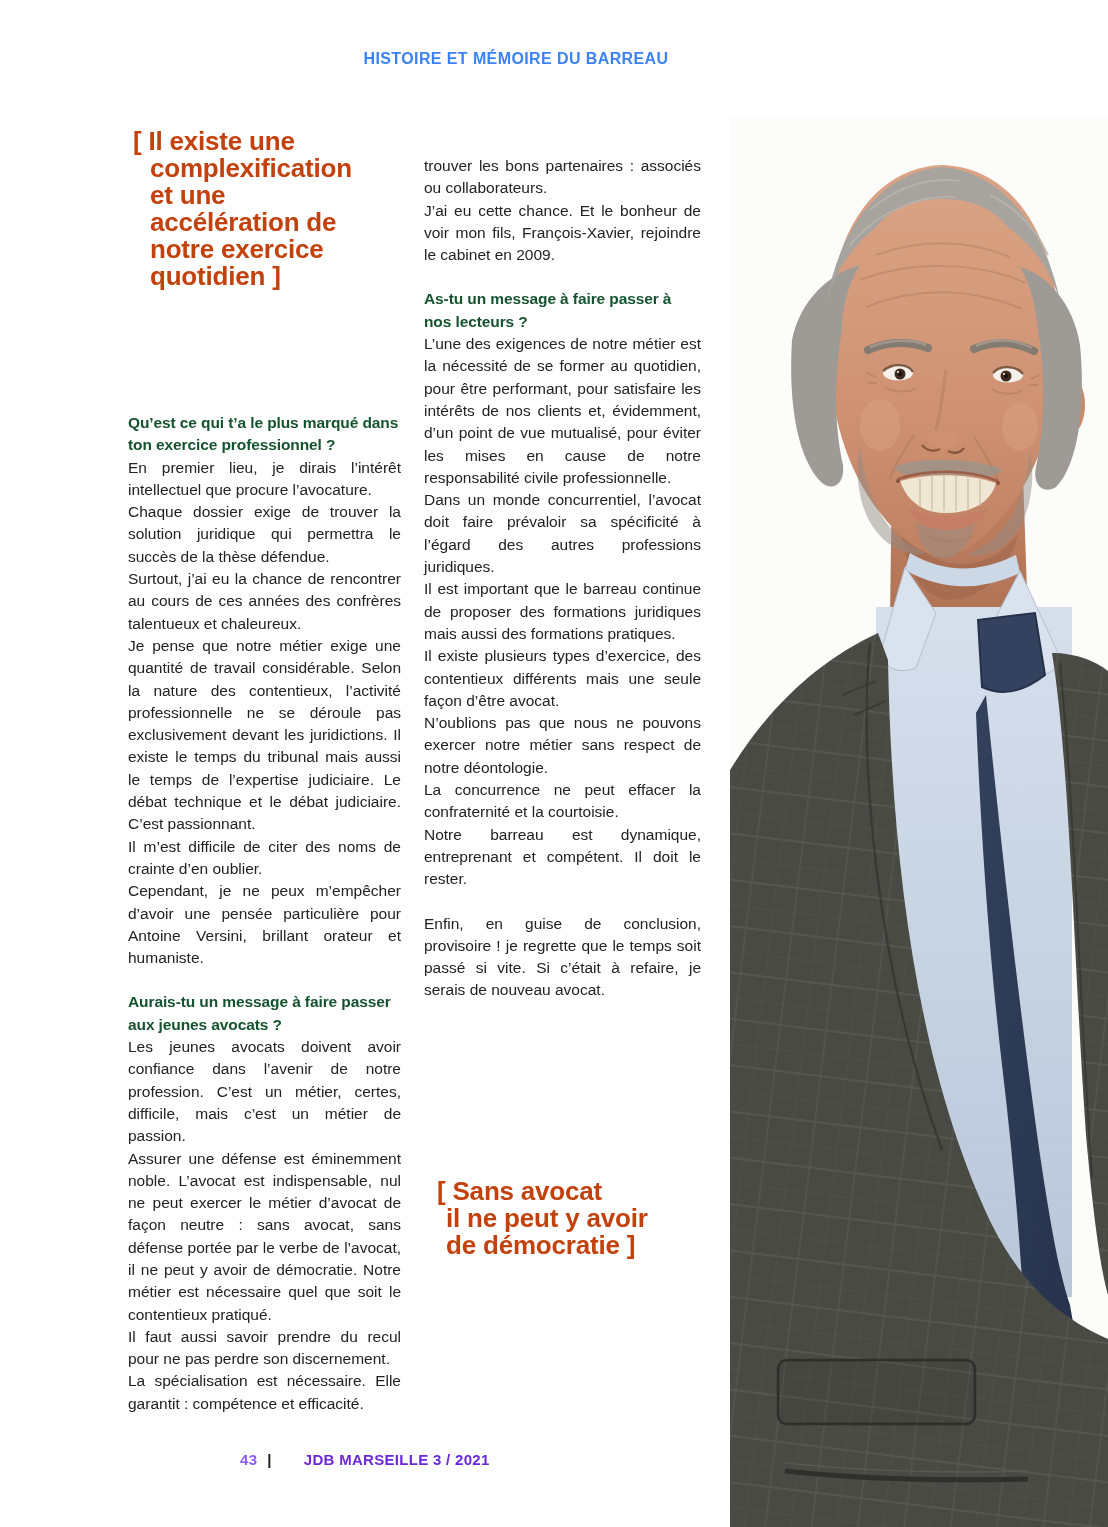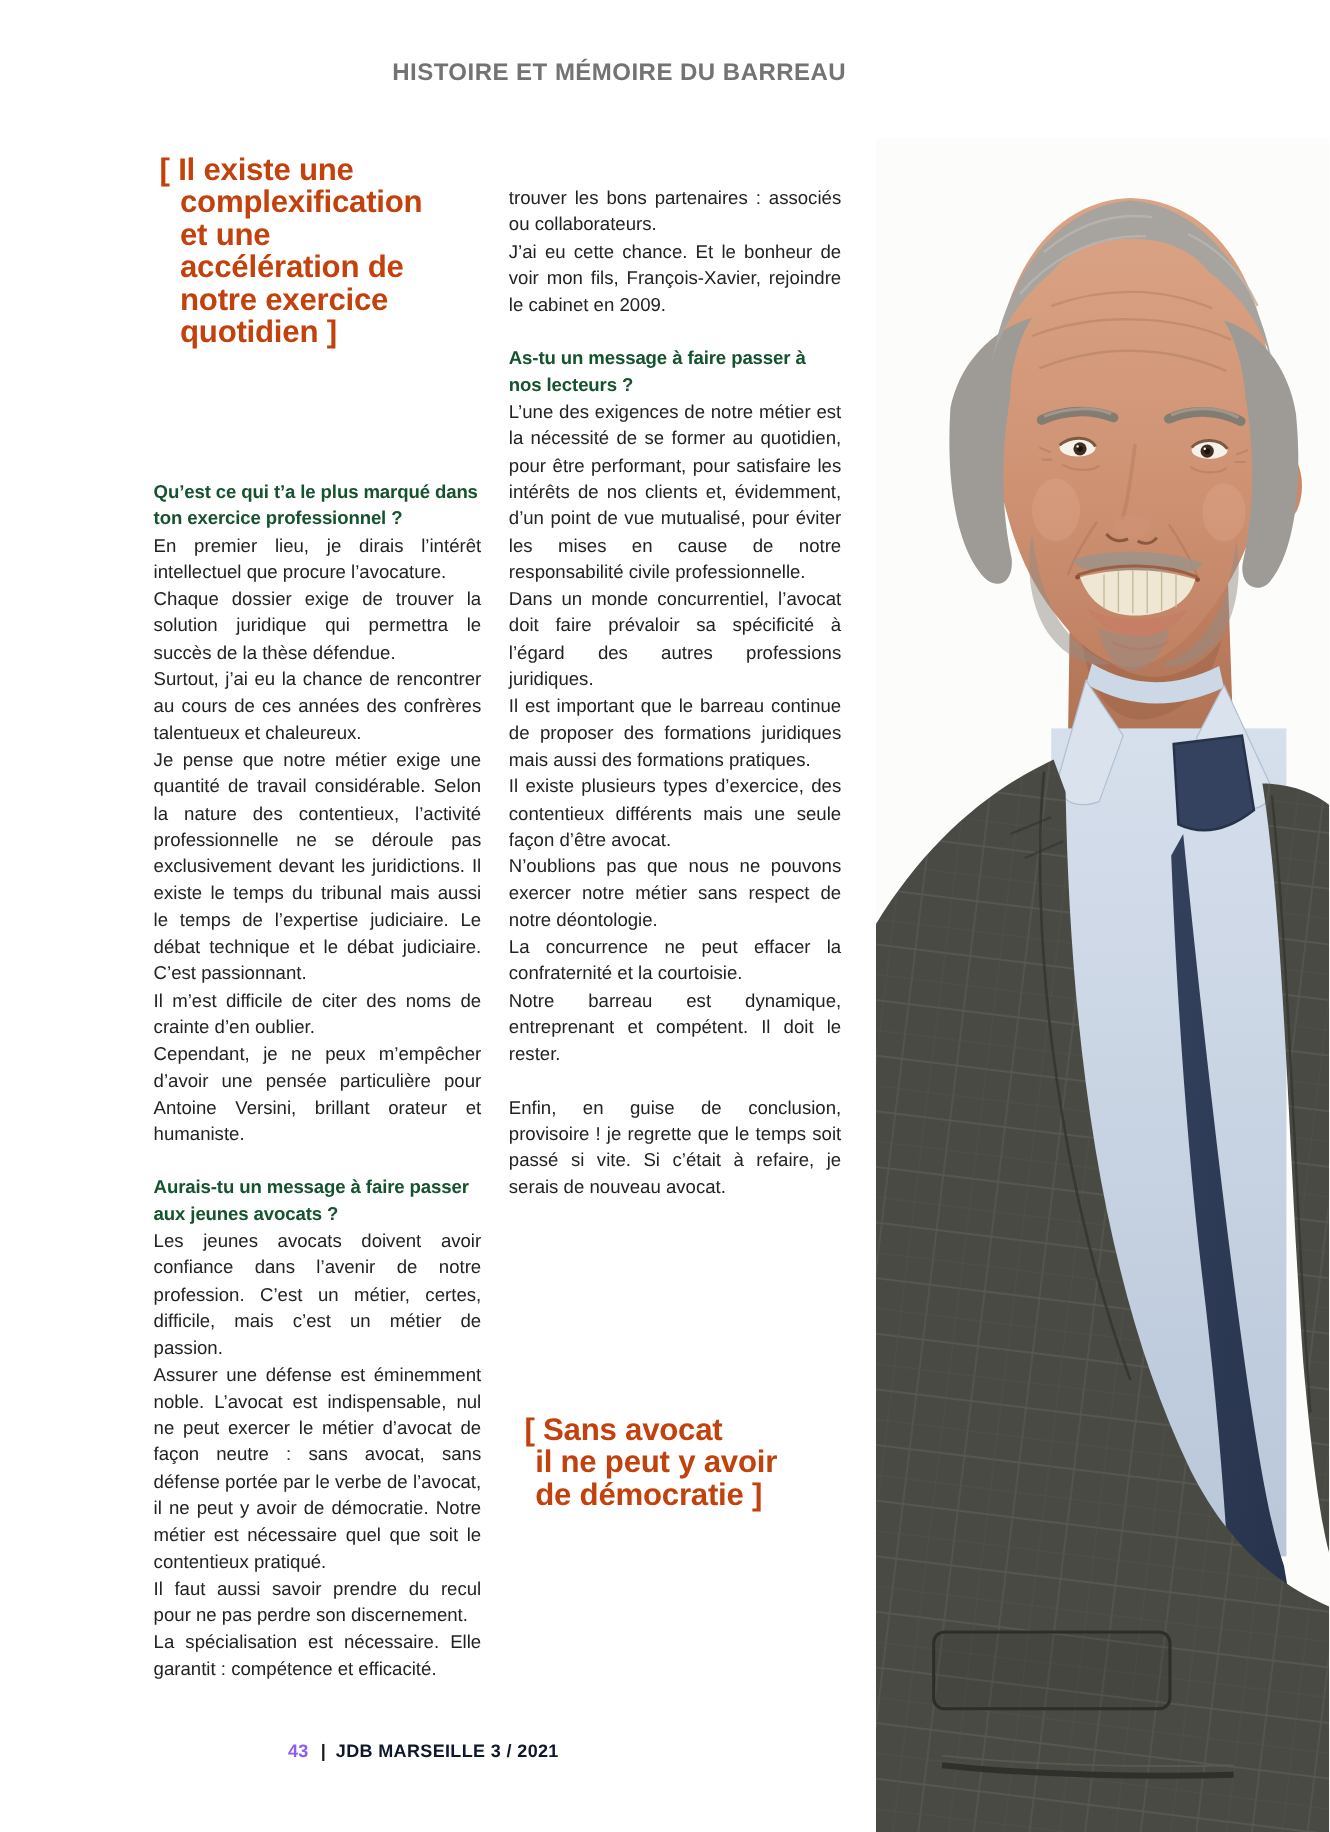--- a/index.html
+++ b/index.html
@@ -7,22 +7,22 @@
     position:relative;
     width:1108px;height:1527px;
     background:#ffffff;
     font-family:"Liberation Sans", sans-serif;
     color:#1f1f1f;
     overflow:hidden;
   }
   .section-header{
     position:absolute;top:50px;left:516px;
     transform:translateX(-50%);
-    font-size:20px;font-weight:bold;letter-spacing:.4px;
-    color:#737373;white-space:nowrap;
+    font-size:16px;font-weight:bold;letter-spacing:.4px;
+    color:#3b82f6;white-space:nowrap;
   }
   .pull-quote{
     position:absolute;
     font-weight:bold;color:#c2410c;
     font-size:26px;line-height:27px;letter-spacing:-.2px;
   }
   .pull-quote .q-line{white-space:nowrap;}
   .pq1{left:133px;top:128px;}
   .pq1 .q-line.ind{padding-left:17px;}
   .pq2{left:437px;top:1178px;}
@@ -36,31 +36,31 @@
   }
   .col-left{left:128px;top:400px;width:273px;}
   .col-mid{left:424px;top:121px;width:277px;margin-top:34px;}
   .col p{margin:0;}
   .col h3{
     font-size:15.5px;line-height:22.3px;
     margin:22px 0 0 0;
     font-weight:bold;color:#14532d;
     text-align:left;letter-spacing:-.1px;
   }
-  .col h3.first{margin-top:0;}
+  .col h3.first{margin-top:12px;}
   .col p.gap-top{margin-top:22px;}
   .col p.slight-indent{text-indent:8px;}
   .footer{
     position:absolute;left:240px;top:1451px;
     font-size:15px;font-weight:bold;letter-spacing:.3px;
     white-space:nowrap;
   }
   .footer .page-num{color:#8b5cf6;margin-right:10px;}
   .footer .sep{color:#1a1a1a;font-weight:bold;margin-right:8px;}
-  .footer .mag{color:#0f172a;}
+  .footer .mag{color:#6d28d9;margin-left:24px;}
   .photo{
     position:absolute;left:730px;top:115px;
     width:378px;height:1412px;overflow:hidden;
   }
 </style>
 </head>
 <body>
 
 <div class="page">
 

